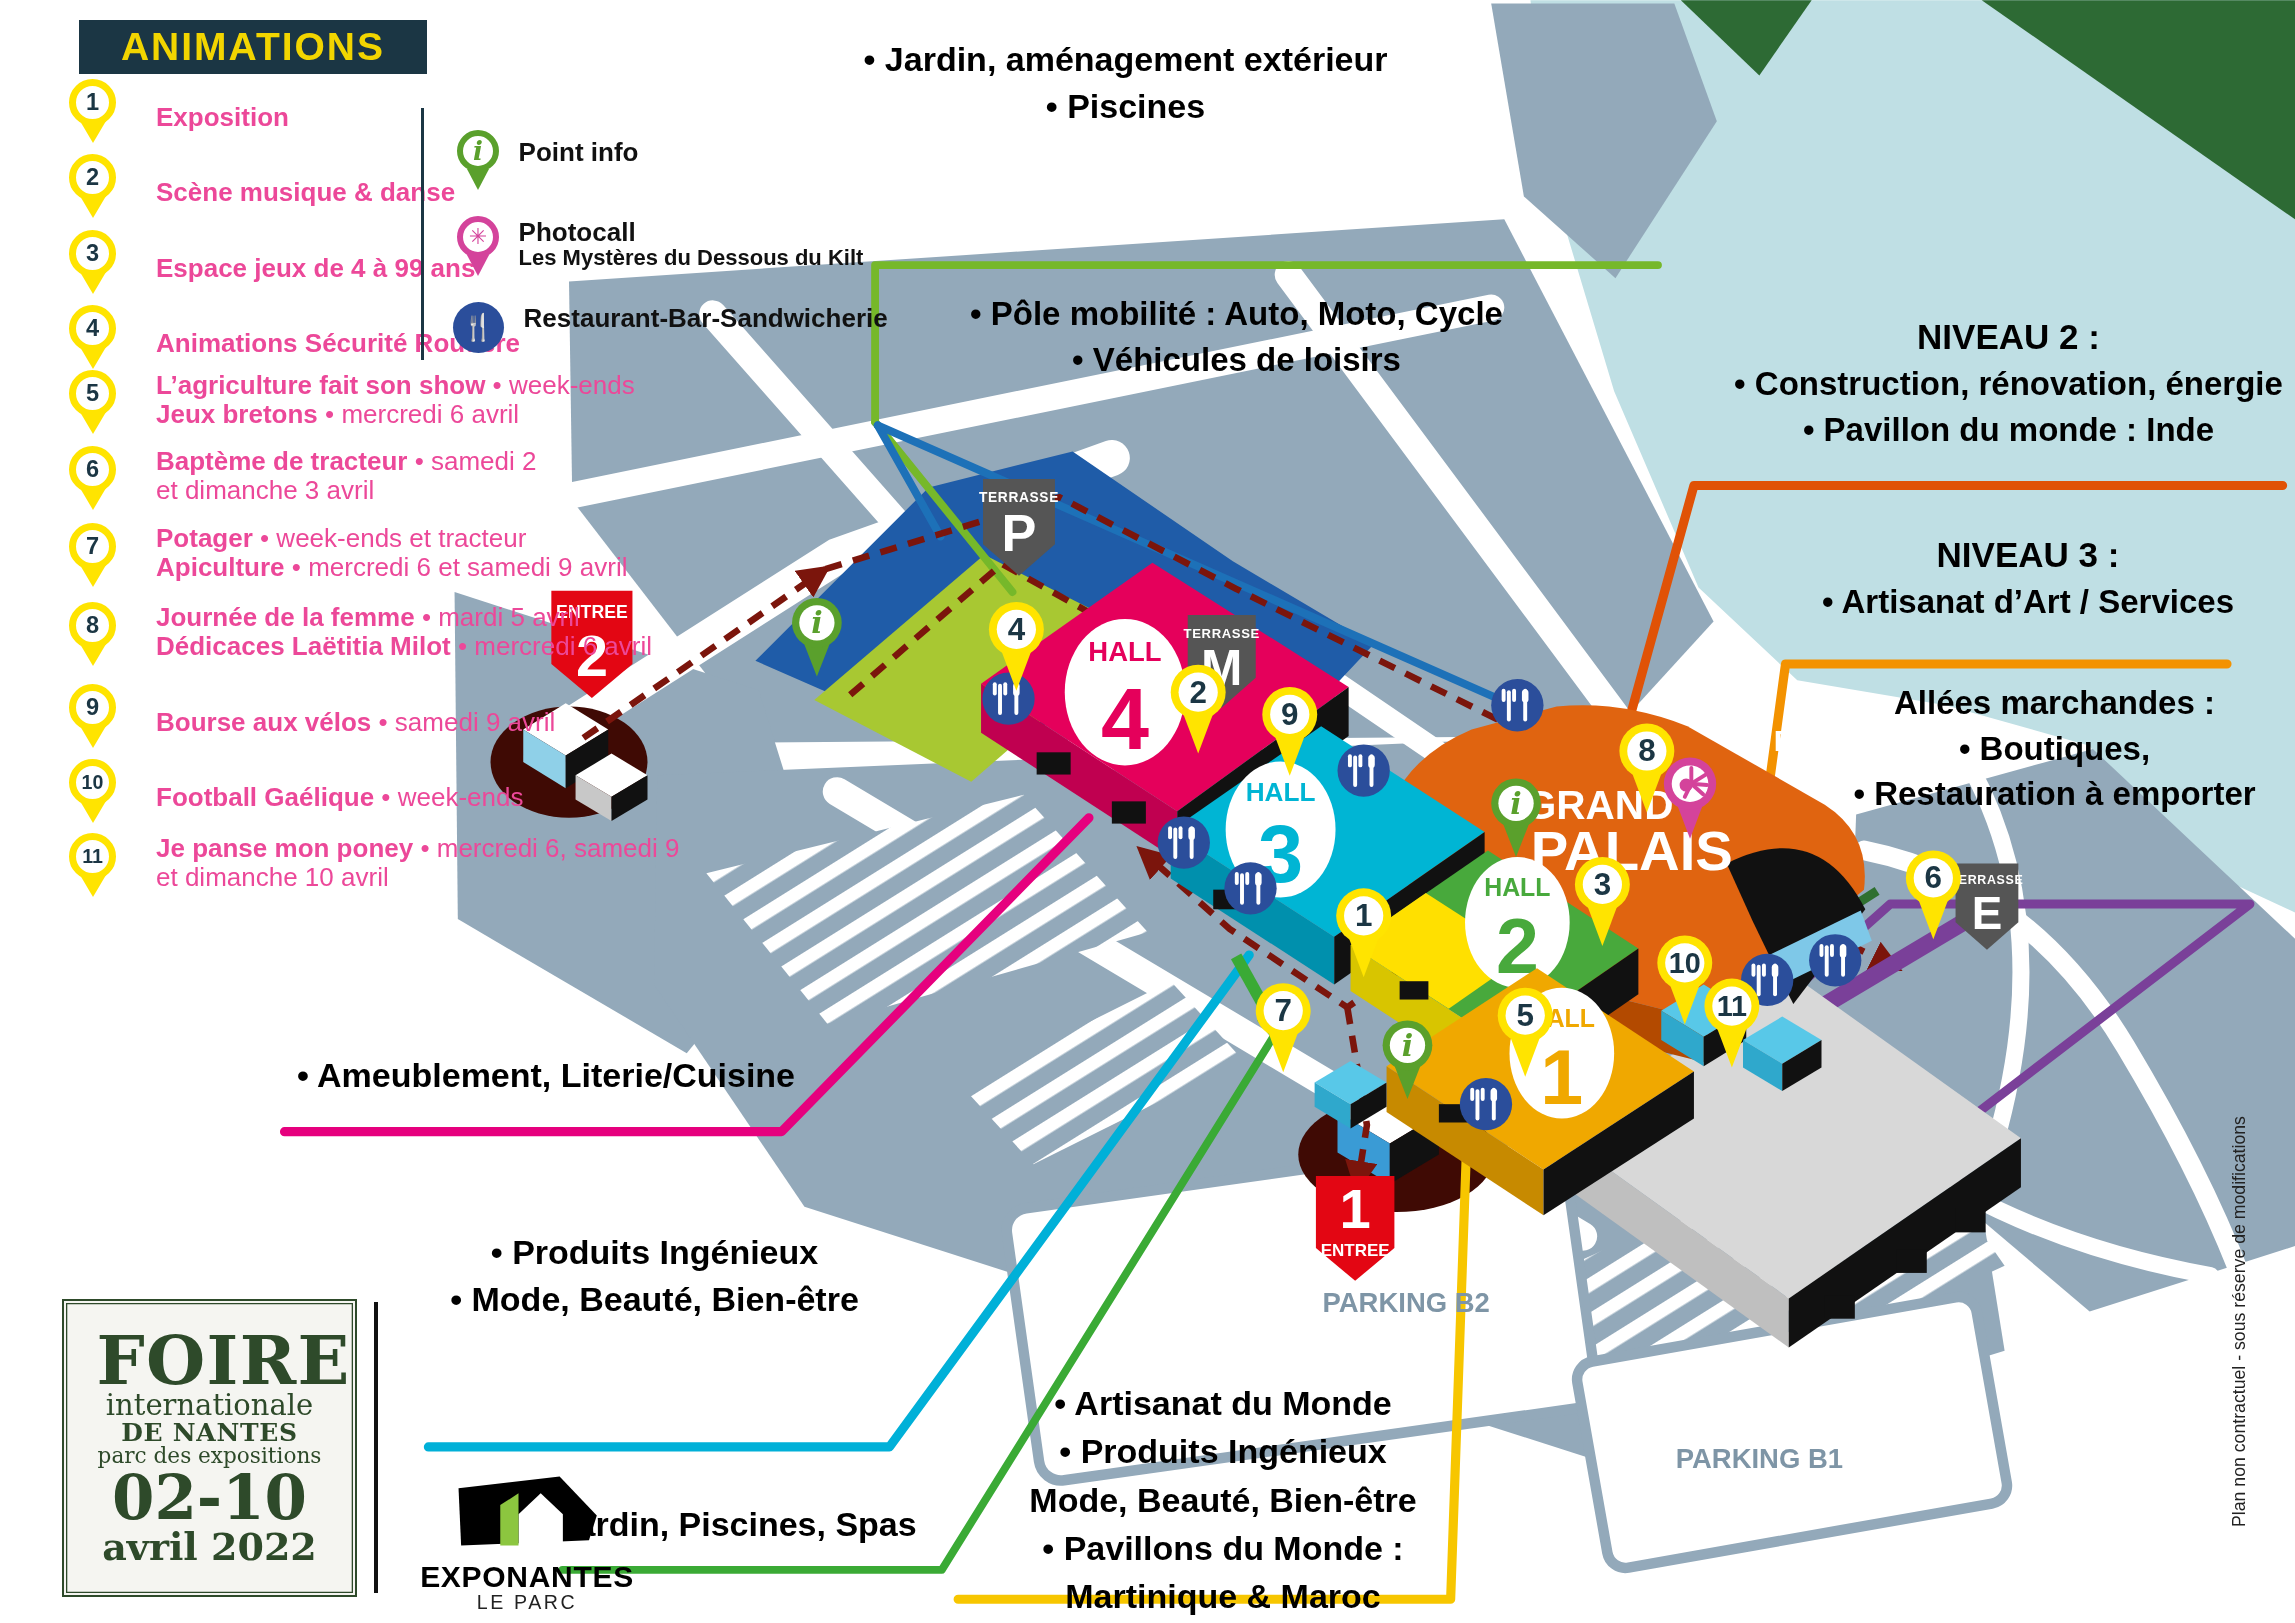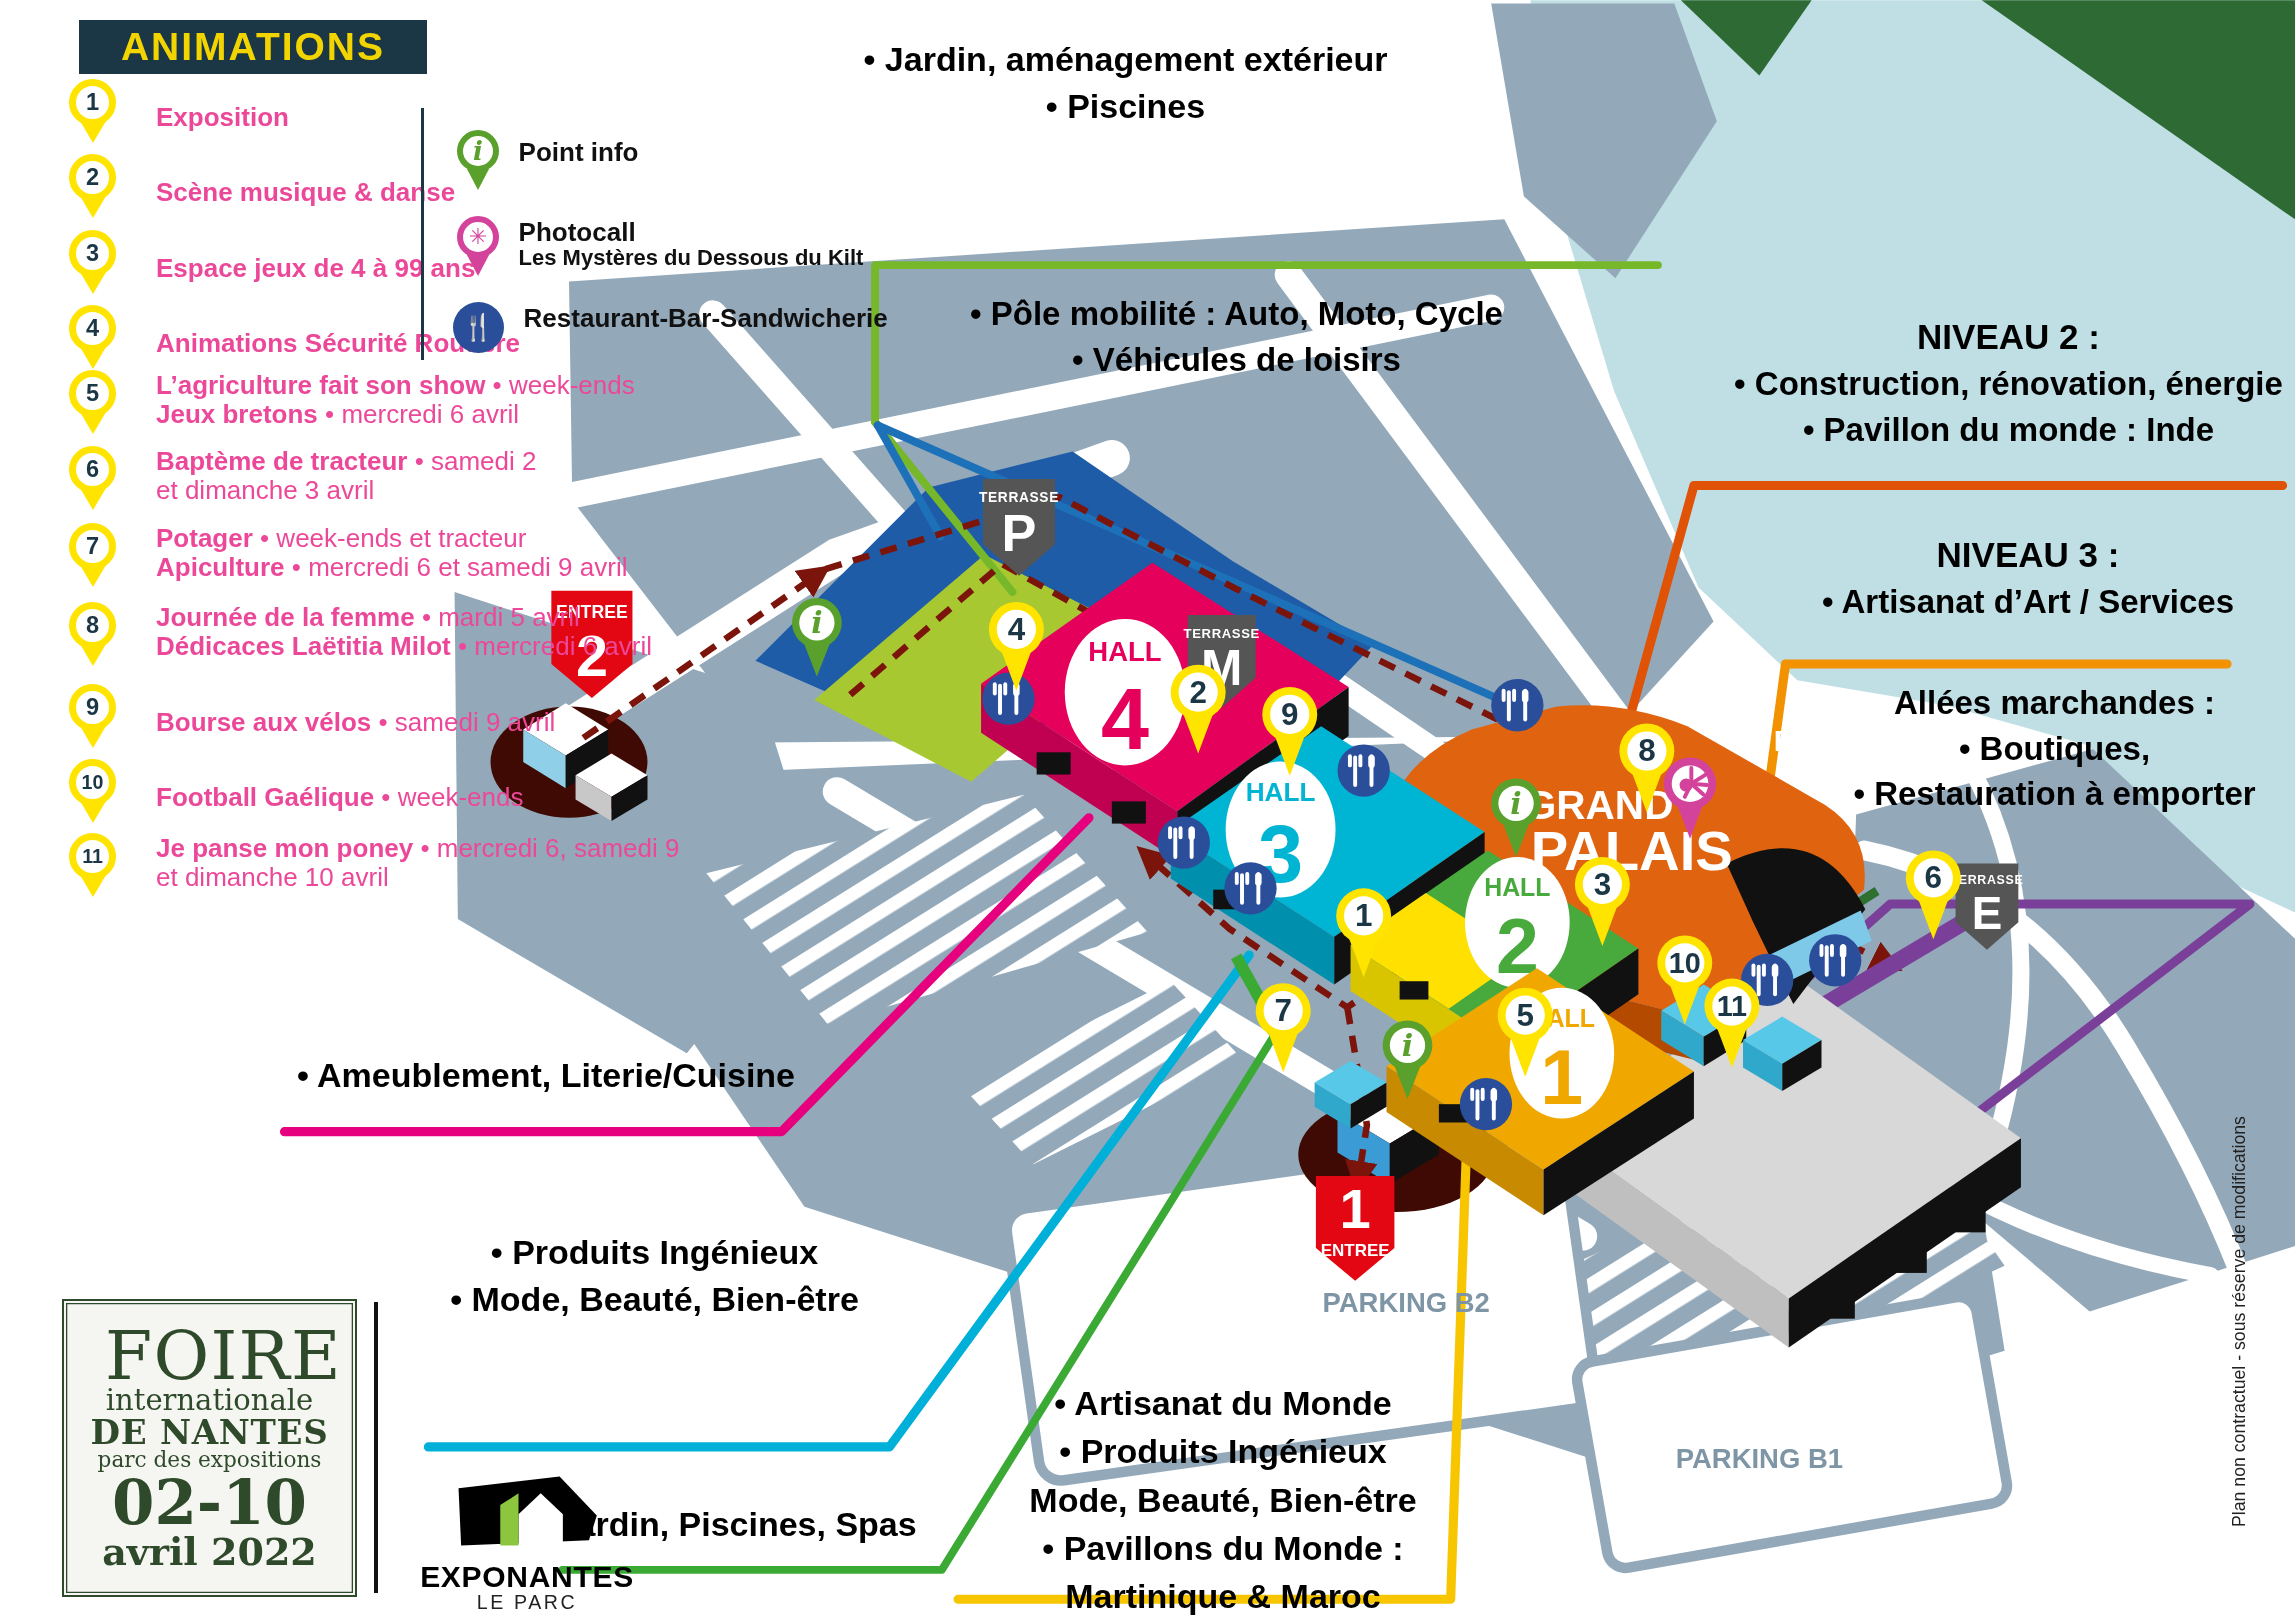--- a/index.html
+++ b/index.html
@@ -37,23 +37,23 @@
   .ltxt .sub{font-size:22px;}
 
   
   .co{position:absolute;color:#000;font-weight:bold;text-align:center;line-height:1.38;}
   .co div{white-space:nowrap;}
 
   
   .foire{position:absolute;left:62px;top:1299px;width:291px;height:294px;background:#f5f5f1;
      border:2.6px solid #2e4a2a;box-shadow:inset 0 0 0 2px #f5f5f1, inset 0 0 0 3.3px #2e4a2a;
      color:#2e4a2a;font-family:"DejaVu Serif",serif;text-align:center;display:flex;flex-direction:column;justify-content:center;}
-  .foire .f1{font-size:68px;font-weight:normal;line-height:0.9;letter-spacing:1.3px;margin-left:28px;}
+  .foire .f1{font-size:68px;font-weight:bold;line-height:0.9;letter-spacing:1.3px;margin-left:28px;}
   .foire .f2{font-size:29px;line-height:1.0;}
-  .foire .f3{font-size:34px;font-weight:bold;line-height:1.0;letter-spacing:0.7px;}
+  .foire .f3{font-size:25px;font-weight:bold;line-height:1.0;letter-spacing:0.7px;}
   .foire .f4{font-size:21.6px;line-height:1.05;}
   .foire .f5{font-size:61px;font-weight:bold;line-height:1.0;}
   .foire .f6{font-size:38px;font-weight:bold;line-height:1.0;}
   .logo-divider{position:absolute;left:374px;top:1302px;width:3.9px;height:291px;background:#111;}
   .expon{position:absolute;left:419px;top:1475px;width:216px;text-align:center;color:#000;}
   .expon .nm{font-size:30px;font-weight:bold;letter-spacing:0.7px;line-height:1.0;}
   .expon .lp{font-size:19.6px;color:#222;letter-spacing:2.6px;line-height:1.1;}
   .note{position:absolute;left:2229px;top:1527px;transform:rotate(-90deg);transform-origin:0 0;
      white-space:nowrap;font-size:17.7px;color:#222;}
 </style>

